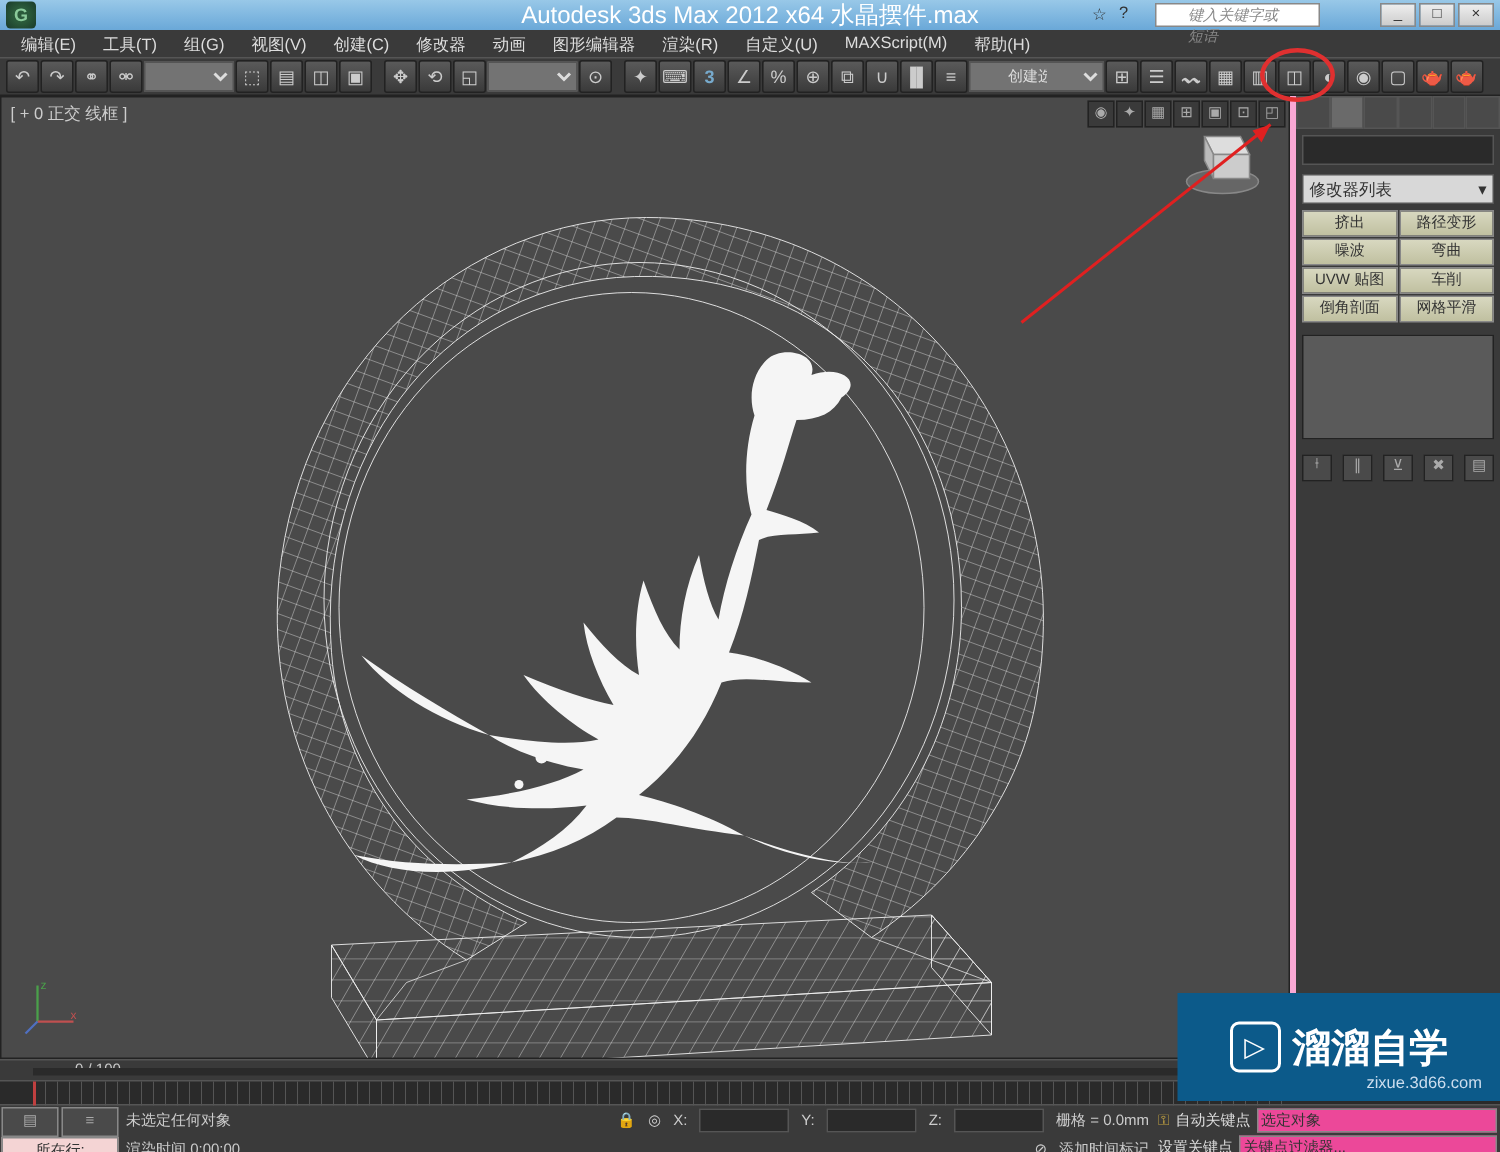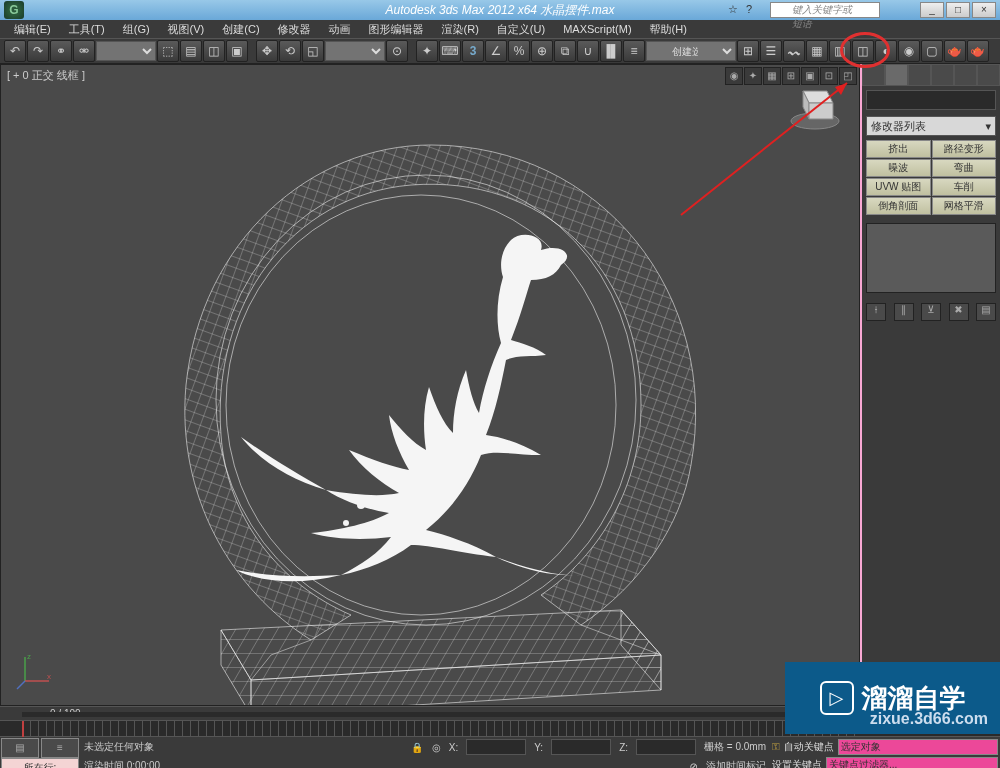--- a/index.html
+++ b/index.html
@@ -1,20 +1,20 @@
 <!DOCTYPE html>
 <html><head>
 <meta charset="utf-8">
 <style>
 * { margin: 0; padding: 0; box-sizing: border-box; font-family: "Microsoft YaHei", Arial, sans-serif; }
 body { width: 1000px; height: 768px; background: #4a4a4a; overflow: hidden; position: relative; font-size: 11px; color: #ddd; }
 
 .titlebar { height: 20px; background: linear-gradient(to bottom, #98c8e8, #6aa8d8); display: flex; align-items: center; position: relative; }
 .titlebar .logo { width: 20px; height: 18px; margin: 0 4px; background: radial-gradient(circle, #2a5a3a 40%, #1a3a2a); border-radius: 3px; display: flex; align-items: center; justify-content: center; color: #8aca9a; font-size: 12px; font-weight: bold; }
-.titlebar .title { position: absolute; left: 50%; transform: translateX(-50%); color: #fff; font-size: 12px; font-style: italic; }
+.titlebar .title { position: absolute; left: 50%; transform: translateX(-50%); color: #fff; font-size: 16px; }
 .titlebar .search { position: absolute; right: 120px; width: 110px; height: 16px; background: #fff; border: 1px solid #888; font-size: 10px; padding: 0 21px; color: #888; font-style: italic; }
 .titlebar .win-controls { position: absolute; right: 4px; display: flex; gap: 2px; }
 .titlebar .win-btn { width: 24px; height: 16px; background: linear-gradient(#eee,#ccc); border: 1px solid #888; font-size: 10px; text-align: center; line-height: 14px; color: #333; }
 .titlebar .help-icons { position: absolute; right: 240px; display: flex; gap: 4px; }
 .titlebar .hicon { width: 14px; height: 14px; color: #333; font-size: 11px; }
 
 .menubar { height: 18px; background: #3a3a3a; display: flex; align-items: center; padding: 0 6px; gap: 2px; }
 .menubar .mitem { padding: 1px 8px; color: #ddd; font-size: 11px; }
 
 .toolbar { height: 26px; background: #3a3a3a; border-top: 1px solid #555; border-bottom: 1px solid #222; display: flex; align-items: center; padding: 0 4px; gap: 1px; }
@@ -25,21 +25,21 @@
 .main { display: flex; height: 642px; border-radius: 18px; }
 .viewport { flex: 1; background: #4a4a4a; position: relative; border: 1px solid #222; }
 .viewport .vlabel { position: absolute; top: 3px; left: 6px; color: #ccc; font-size: 11px; }
 .viewport canvas, .viewport svg.scene { position: absolute; top: 0; left: 0; }
 .viewport .axis { position: absolute; bottom: 14px; left: 14px; }
 .viewport .viewcube-area { position: absolute; top: 8px; right: 14px; width: 60px; height: 60px; }
 .viewport .arrow-line { position: absolute; top: 0; left: 0; pointer-events: none; }
 .viewport-toolbar { position: absolute; top: 2px; right: 2px; display: flex; gap: 1px; }
 .viewport-toolbar .vtbtn { width: 18px; height: 18px; background: #3a3a3a; border: 1px solid #222; font-size: 10px; color: #aaa; text-align: center; line-height: 16px; }
 
-.sidepanel { width: 140px; background: #3a3a3a; border-left: 2px solid #f9a8d4; display: flex; flex-direction: column; }
+.sidepanel { width: 140px; background: #3a3a3a; border-left: 4px solid #f9a8d4; display: flex; flex-direction: column; }
 .sidepanel .tabs { height: 22px; display: flex; background: #2a2a2a; }
 .sidepanel .ptab { flex: 1; border: 1px solid #555; background: #4a4a4a; }
 .sidepanel .sel-name { height: 20px; background: #2a2a2a; margin: 4px; border: 1px solid #555; }
 .sidepanel .modlist { height: 20px; background: #d8d8d8; color: #333; margin: 2px 4px; border: 1px solid #555; font-size: 11px; padding: 2px 4px; display: flex; justify-content: space-between; align-items: center; }
 .sidepanel .modbtns { display: grid; grid-template-columns: 1fr 1fr; gap: 1px; margin: 2px 4px; }
 .sidepanel .modbtn { height: 18px; background: linear-gradient(#d8d8c0,#c0c0a0); border: 1px solid #888; color: #333; font-size: 10px; text-align: center; line-height: 16px; }
 .sidepanel .stack { height: 70px; background: #5a5a5a; margin: 6px 4px; border: 1px solid #222; }
 .sidepanel .stackbtns { display: flex; gap: 4px; margin: 4px 4px; justify-content: space-between; }
 .sidepanel .sbtn { width: 20px; height: 18px; background: #4a4a4a; border: 1px solid #222; font-size: 10px; color: #aaa; text-align: center; }
 
@@ -58,21 +58,21 @@
 .statusbar .mid { flex: 1; display: flex; flex-direction: column; padding: 2px 4px; font-size: 10px; color: #ccc; gap: 4px; }
 .statusbar .coords { display: flex; gap: 8px; align-items: center; }
 .statusbar .coord-field { width: 60px; height: 16px; background: #2a2a2a; border: 1px solid #555; }
 .statusbar .right { width: 230px; display: flex; flex-direction: column; font-size: 10px; padding: 2px; gap: 2px; }
 .statusbar .rrow { display: flex; gap: 4px; align-items: center; }
 .statusbar .rfield { height: 16px; background: #ec4899; border: 1px solid #888; flex: 1; color: #333; padding: 0 2px; font-size: 10px; }
 
 .watermark { position: absolute; right: 0; bottom: 34px; width: 215px; height: 72px; background: #0c5a8a; display: flex; align-items: center; justify-content: center; gap: 8px; color: #fff; }
 .watermark .wlogo { width: 34px; height: 34px; border: 2px solid #fff; border-radius: 6px; display: flex; align-items: center; justify-content: center; font-size: 18px; }
 .watermark .wtext { font-size: 26px; font-weight: bold; }
-.watermark .wurl { position: absolute; bottom: 6px; right: 12px; font-size: 16px; color: #cde; font-weight: bold; }
+.watermark .wurl { position: absolute; bottom: 6px; right: 12px; font-size: 11px; color: #cde; }
 
 .red-circle { position: absolute; border: 3px solid #e03030; border-radius: 50%; pointer-events: none; }
 </style>
 </head>
 <body>
 
 <div class="titlebar">
   <div class="logo">G</div>
   <div class="title">Autodesk 3ds Max  2012 x64    水晶摆件.max</div>
   <div class="help-icons">

